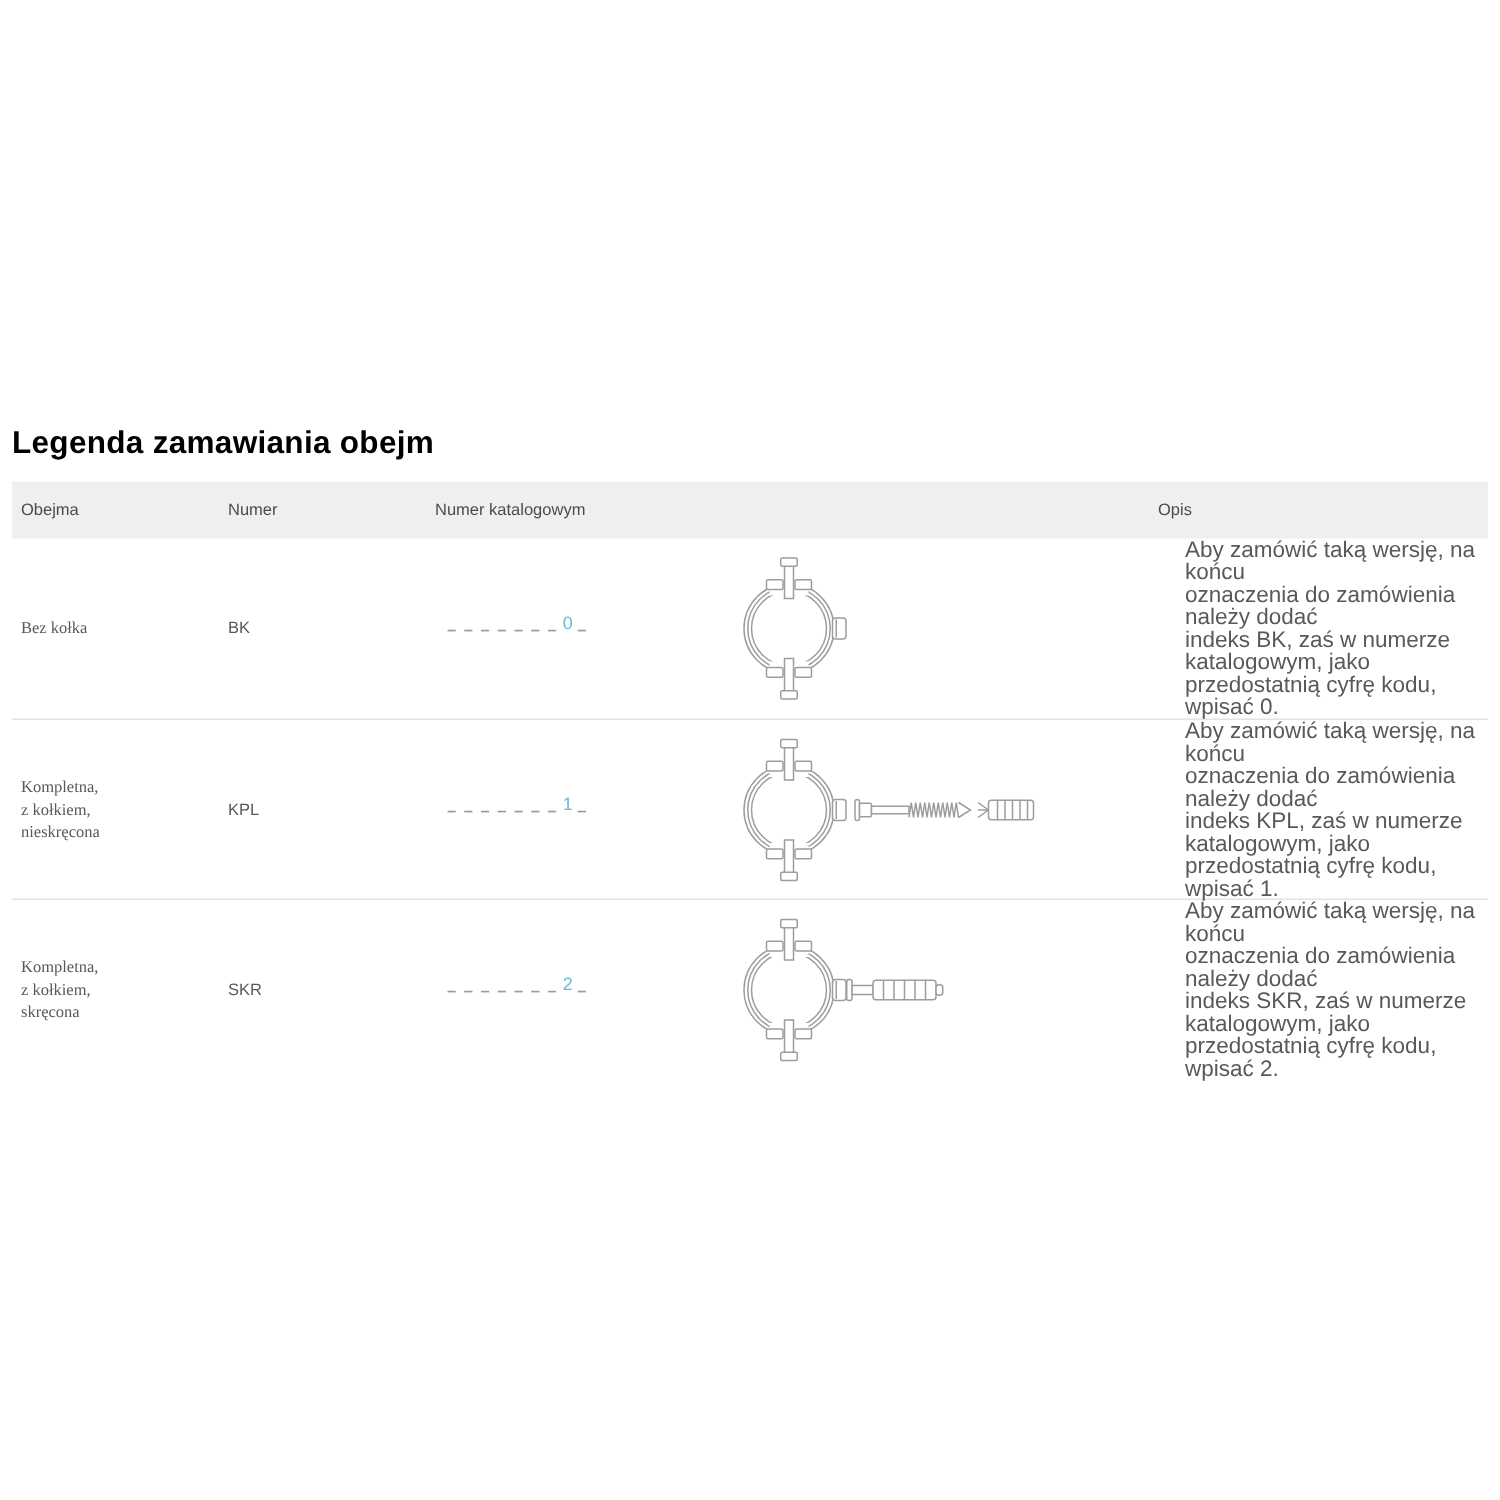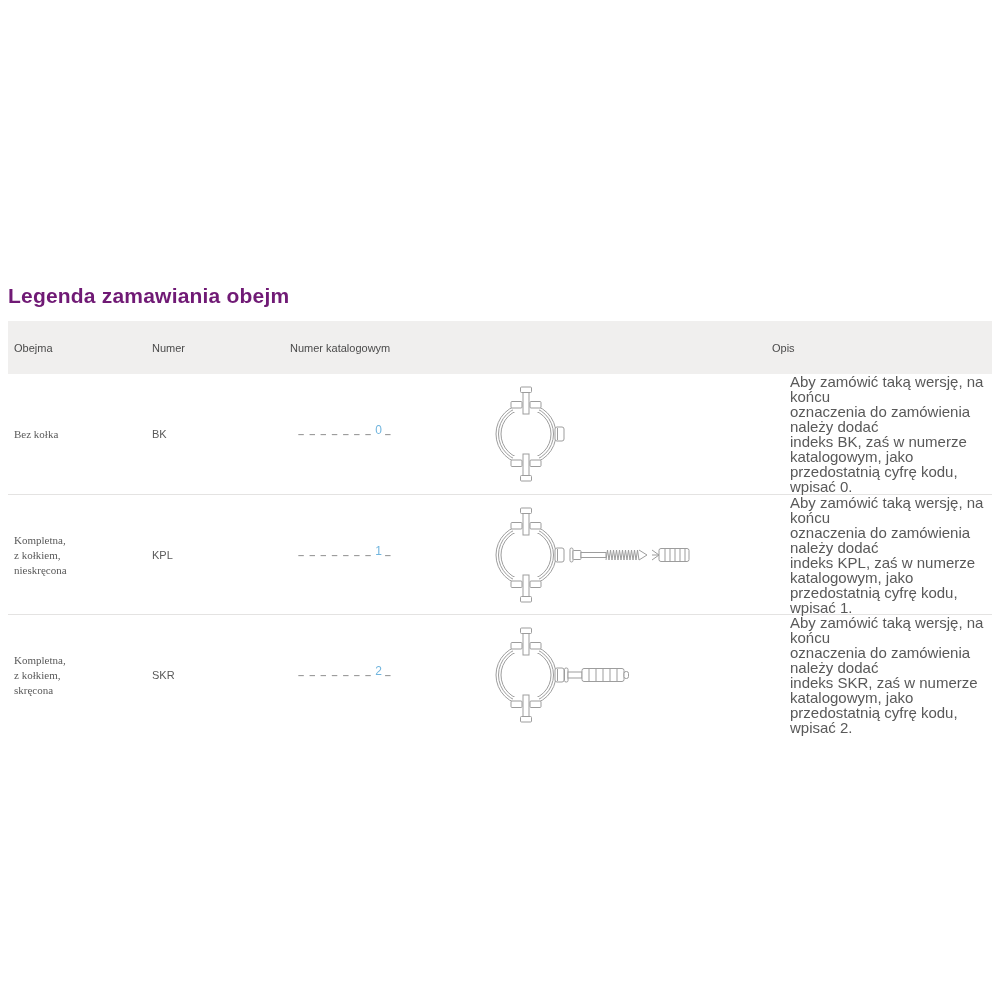--- a/index.html
+++ b/index.html
@@ -8,36 +8,36 @@
     width: 1000px; height: 1000px;
     background: #ffffff;
     font-family: "Liberation Sans", sans-serif;
     color: #595959;
     overflow: hidden;
   }
   .page { padding-top: 285px; }
 
   h1.page-title {
     font-size: 21px; font-weight: bold;
-    color: #701a75;
+    color: #000000;
     margin: 0 0 14px 8px;
     letter-spacing: 0.2px;
     line-height: 22px;
   }
 
   .legend-table { margin: 0 8px; }
 
   .thead, .trow {
     display: grid;
     grid-template-columns: 144px 138px 195px 1fr 220px;
     align-items: center;
   }
   .thead {
     background: #f0efee;
-    height: 53px;
+    height: 38px;
     color: #4b4b4b;
     font-size: 11px;
   }
   .trow { height: 120px; font-size: 11px; }
   .trow + .trow { border-top: 1px solid #e4e3e2; }
 
   .pl6 { padding-left: 6px; }
   .pre { white-space: pre-line; line-height: 15px; font-family: Liberation Serif, serif; }
 
   .cell-numer { padding-left: 8px; white-space: nowrap; }

